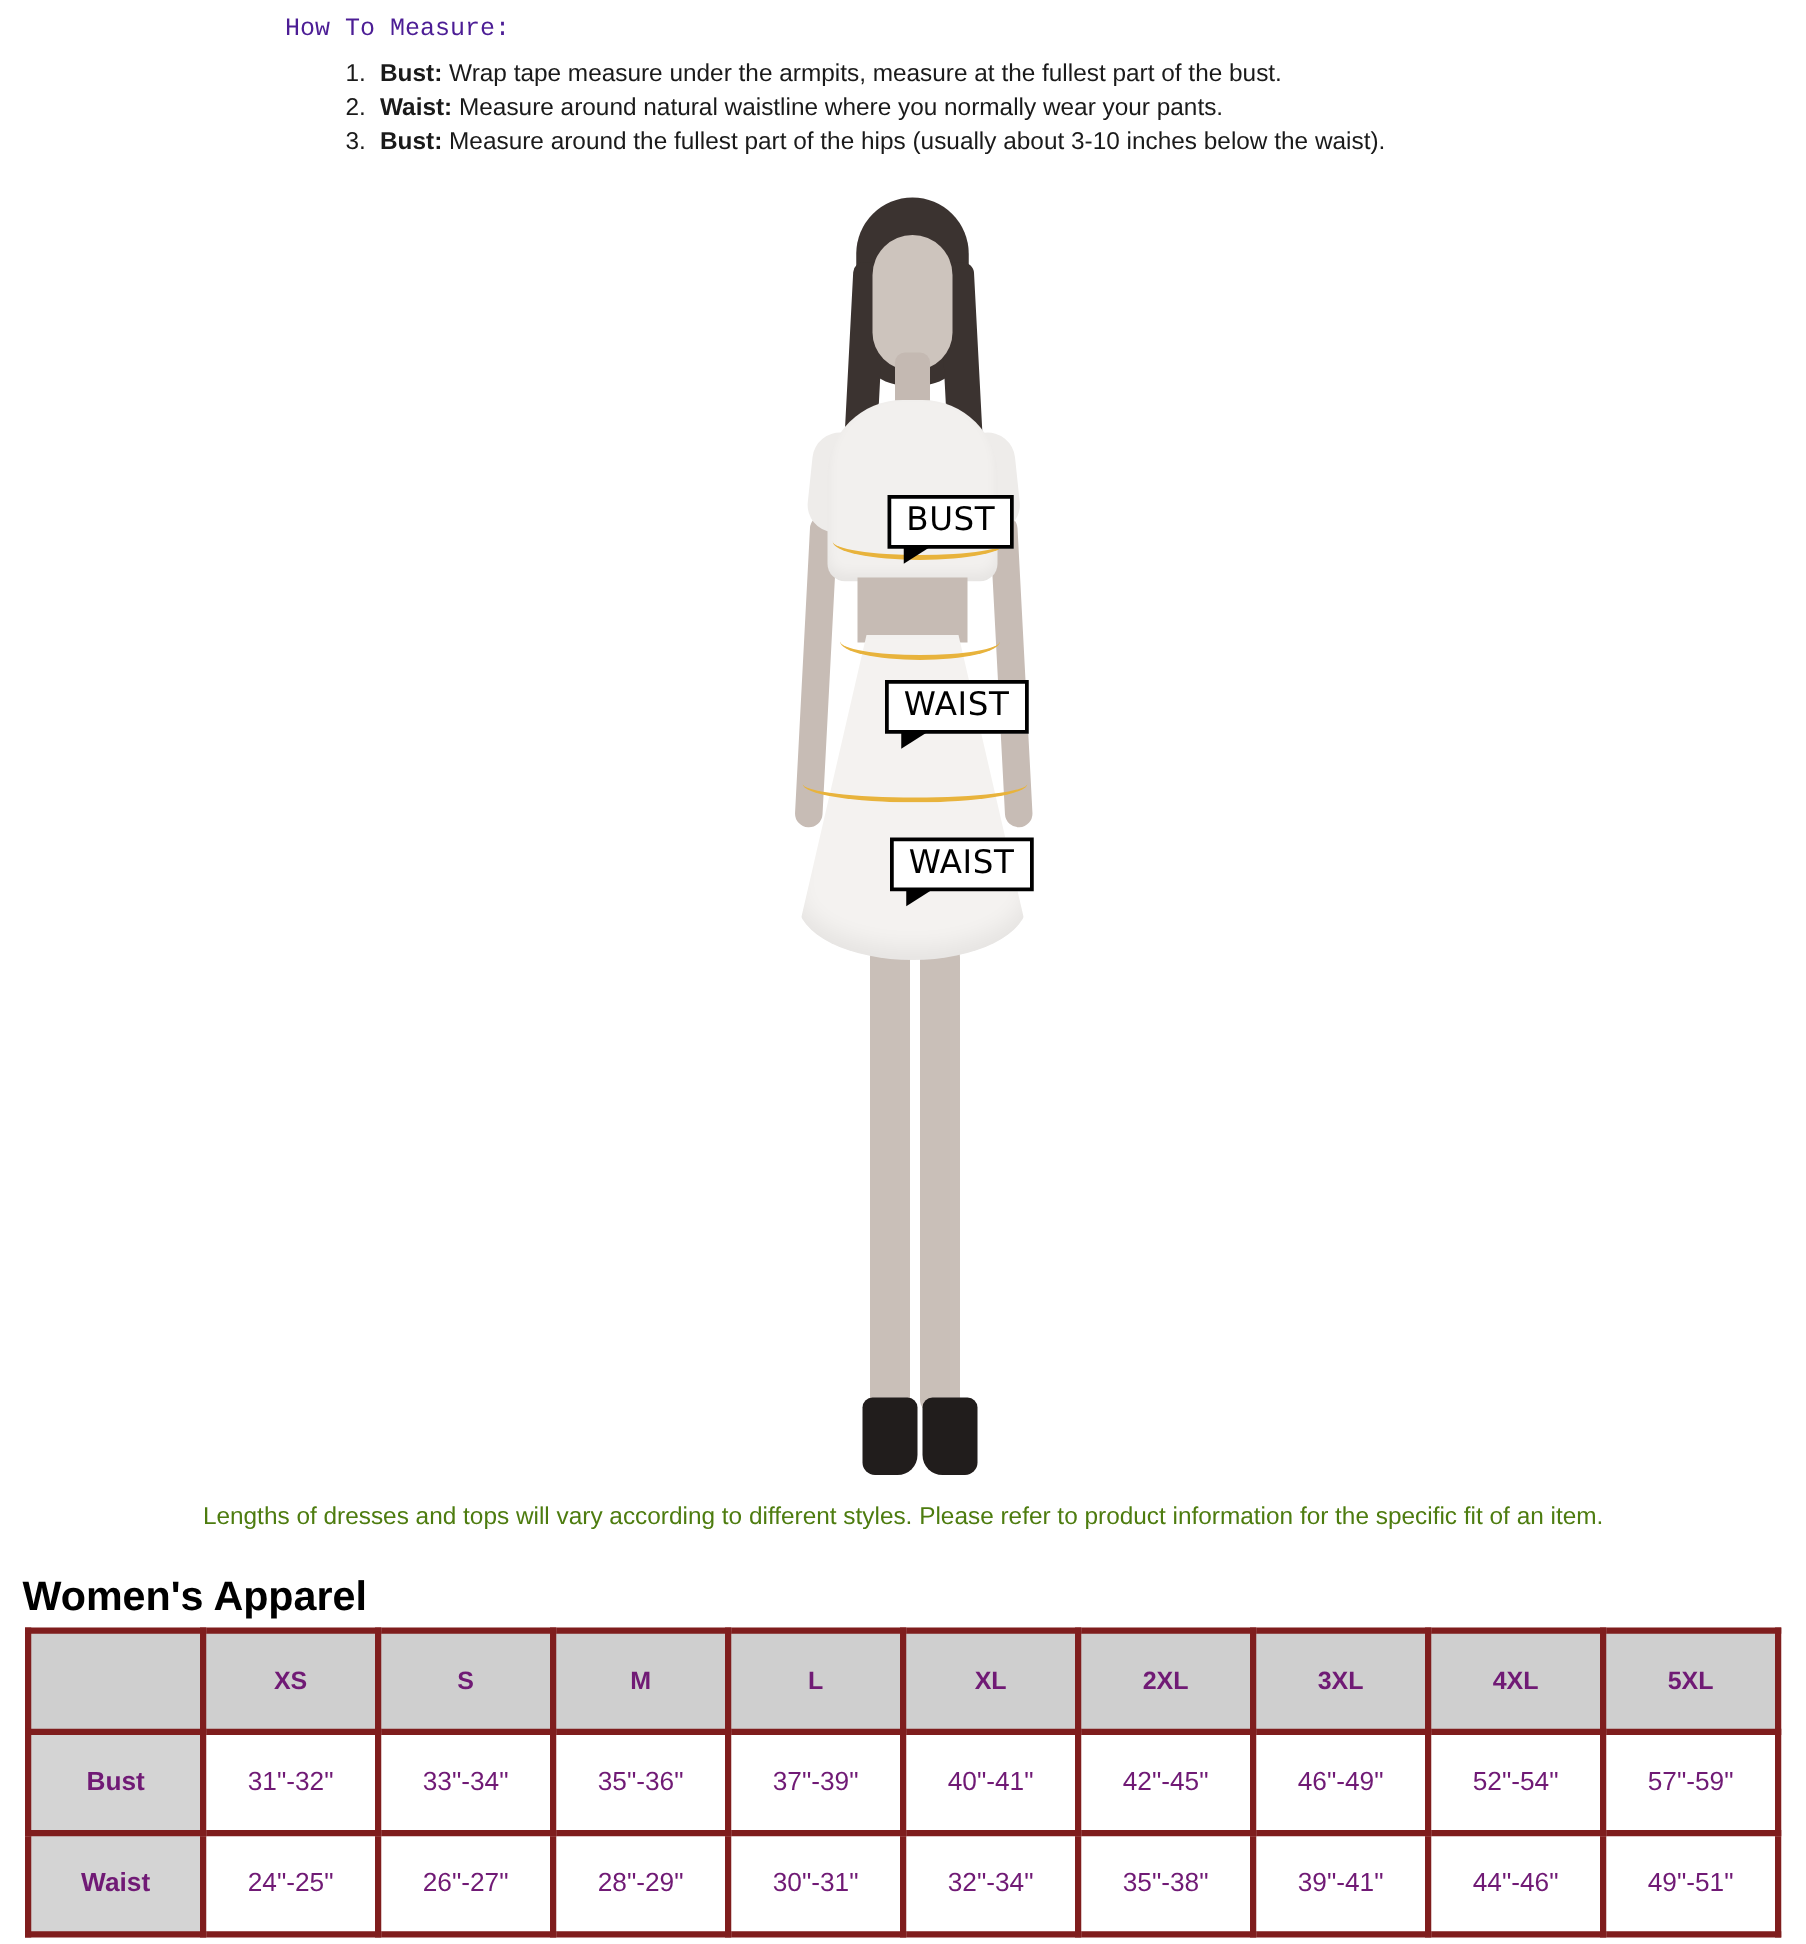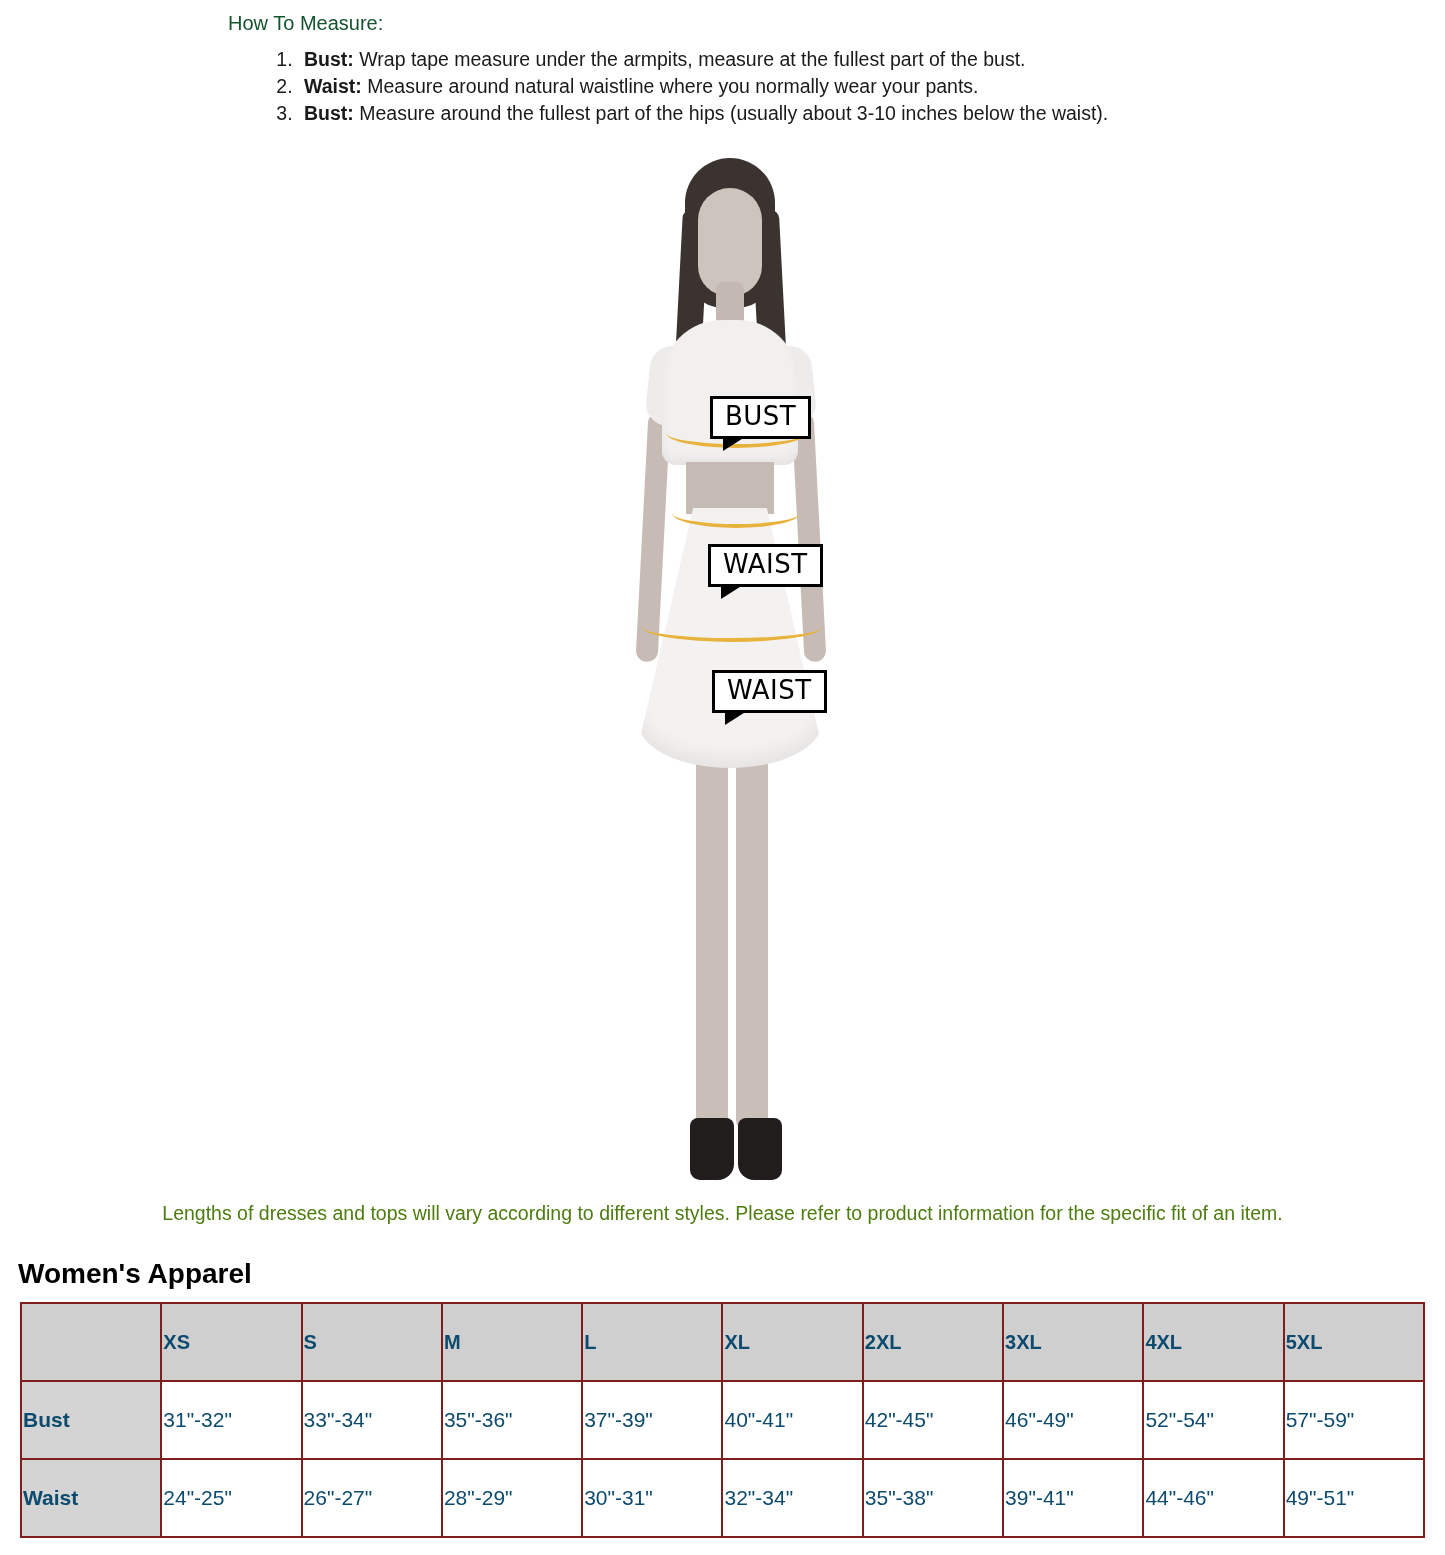--- a/index.html
+++ b/index.html
@@ -15,21 +15,22 @@
     position: relative;
     overflow: hidden;
   }
 
   
   .howto-title {
     position: absolute;
     left: 228px;
     top: 12px;
     font-size: 20px;
-    color: #14532d;
+    color: #4c1d95;
+    font-family: Liberation Mono, monospace;
   }
   .howto-list {
     position: absolute;
     left: 272px;
     top: 46px;
     margin: 0;
     padding: 0 0 0 26px;
     font-size: 19.5px;
     line-height: 27px;
     color: #1a1a1a;
@@ -197,38 +198,38 @@
     text-align: center;
     font-size: 19.5px;
     color: #4d7c0f;
   }
 
   
   .section-title {
     position: absolute;
     left: 18px;
     top: 1258px;
-    font-size: 28px;
+    font-size: 33px;
     font-weight: bold;
     color: #000;
   }
   .size-table {
     position: absolute;
     left: 20px;
     top: 1302px;
     width: 1405px;
     border-collapse: collapse;
     table-layout: fixed;
   }
   .size-table th, .size-table td {
-    border: 2px solid #7f1d1d;
+    border: 5px solid #7f1d1d;
     height: 74px;
-    text-align: left;
+    text-align: center;
     font-size: 21px;
-    color: #0c4a6e;
+    color: #701a75;
   }
   .size-table thead th {
     background: #cfcfcf;
     font-weight: bold;
     font-size: 20px;
   }
   .size-table thead th.corner {
     background: #cfcfcf;
   }
   .size-table tbody th {

